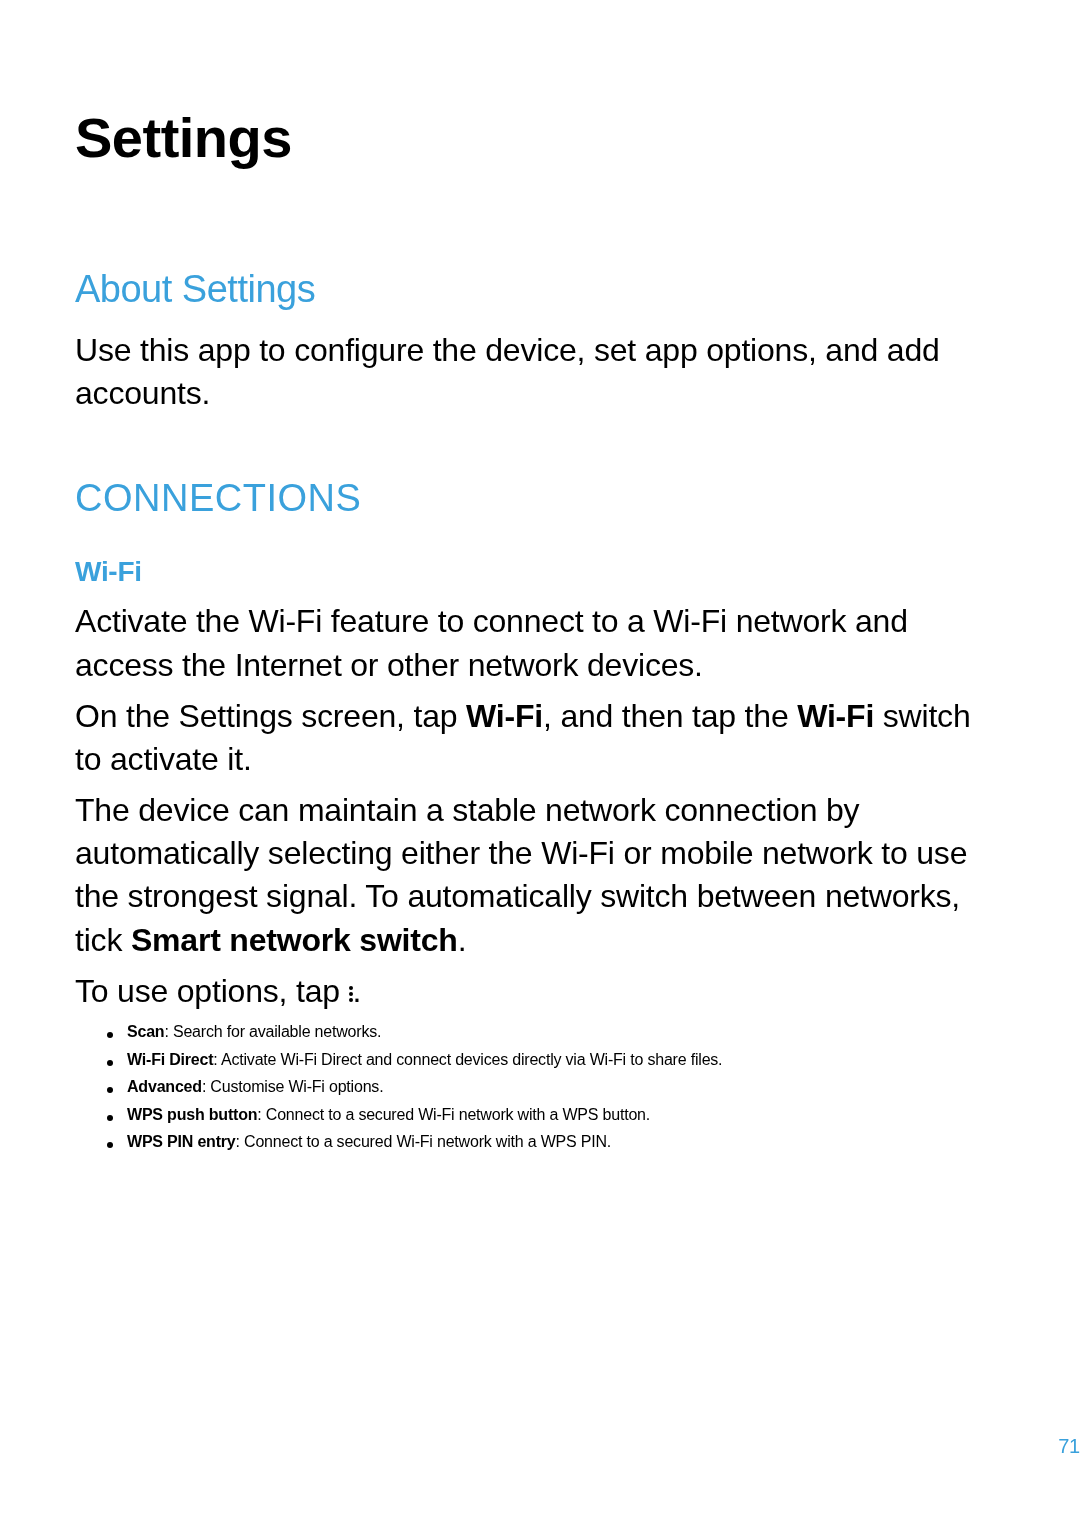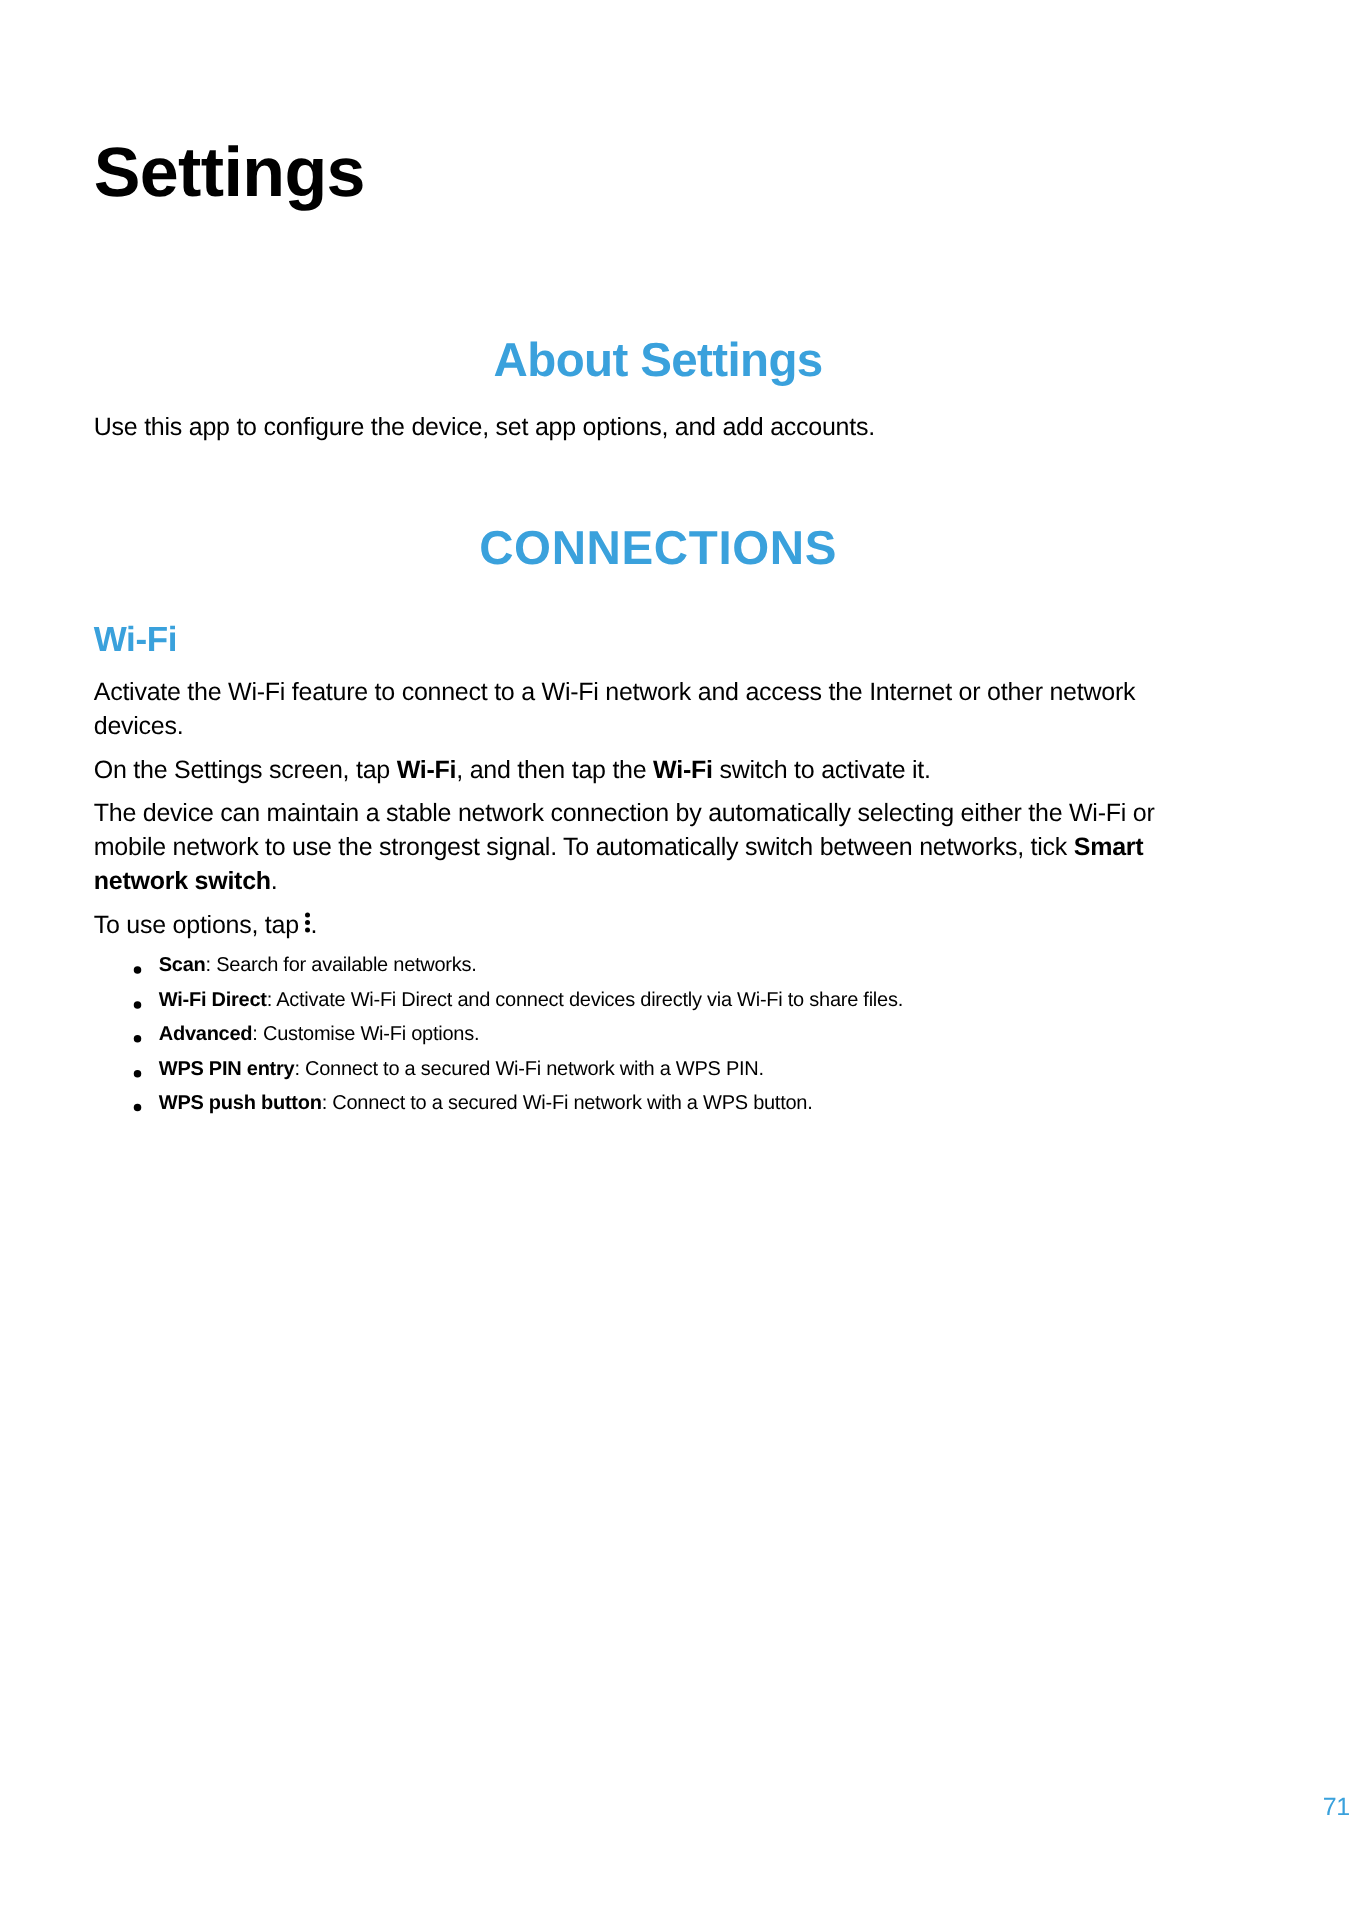--- a/index.html
+++ b/index.html
@@ -20,40 +20,39 @@
     letter-spacing: -0.2px;
   }
   .chapter-title {
     font-size: 56px;
     font-weight: 700;
     margin: 0 0 88px 0;
     letter-spacing: -0.5px;
   }
   .section-h2 {
     font-size: 38px;
-    font-weight: 700;
+    font-weight: 400;
     color: #3aa1dc;
     margin: 16px 0 14px 0;
     letter-spacing: -0.5px;
-    text-align: center;
   }
   .section-h2.caps {
     text-transform: uppercase;
     letter-spacing: 0.5px;
   }
   .sub-h3 {
     font-size: 28px;
     font-weight: 700;
     color: #3aa1dc;
     margin: 28px 0 10px 0;
     letter-spacing: -0.3px;
   }
   p {
     margin: 0 0 8px 0;
-    font-size: 20px;
+    font-size: 32px;
   }
   .bld {
     font-weight: 700;
   }
   .block2 {
     margin-top: 58px;
   }
   ul.opts {
     list-style: none;
     padding: 0 0 0 32px;
@@ -126,19 +125,19 @@
     </p>
 
     <p>
       <span>To use options, tap </span><span class="more-icon"><span></span><span></span><span></span></span><span>.</span>
     </p>
 
     <ul class="opts">
       <li><span class="bld">Scan</span><span>: Search for available networks.</span></li>
       <li><span class="bld">Wi-Fi Direct</span><span>: Activate Wi-Fi Direct and connect devices directly via Wi-Fi to share files.</span></li>
       <li><span class="bld">Advanced</span><span>: Customise Wi-Fi options.</span></li>
+      <li><span class="bld">WPS push button</span><span>: Connect to a secured Wi-Fi network with a WPS button.</span></li>
       <li><span class="bld">WPS PIN entry</span><span>: Connect to a secured Wi-Fi network with a WPS PIN.</span></li>
-      <li><span class="bld">WPS push button</span><span>: Connect to a secured Wi-Fi network with a WPS button.</span></li>
     </ul>
   </div>
 
   <div class="pagenum">71</div>
 </div>
 
 </body></html>

